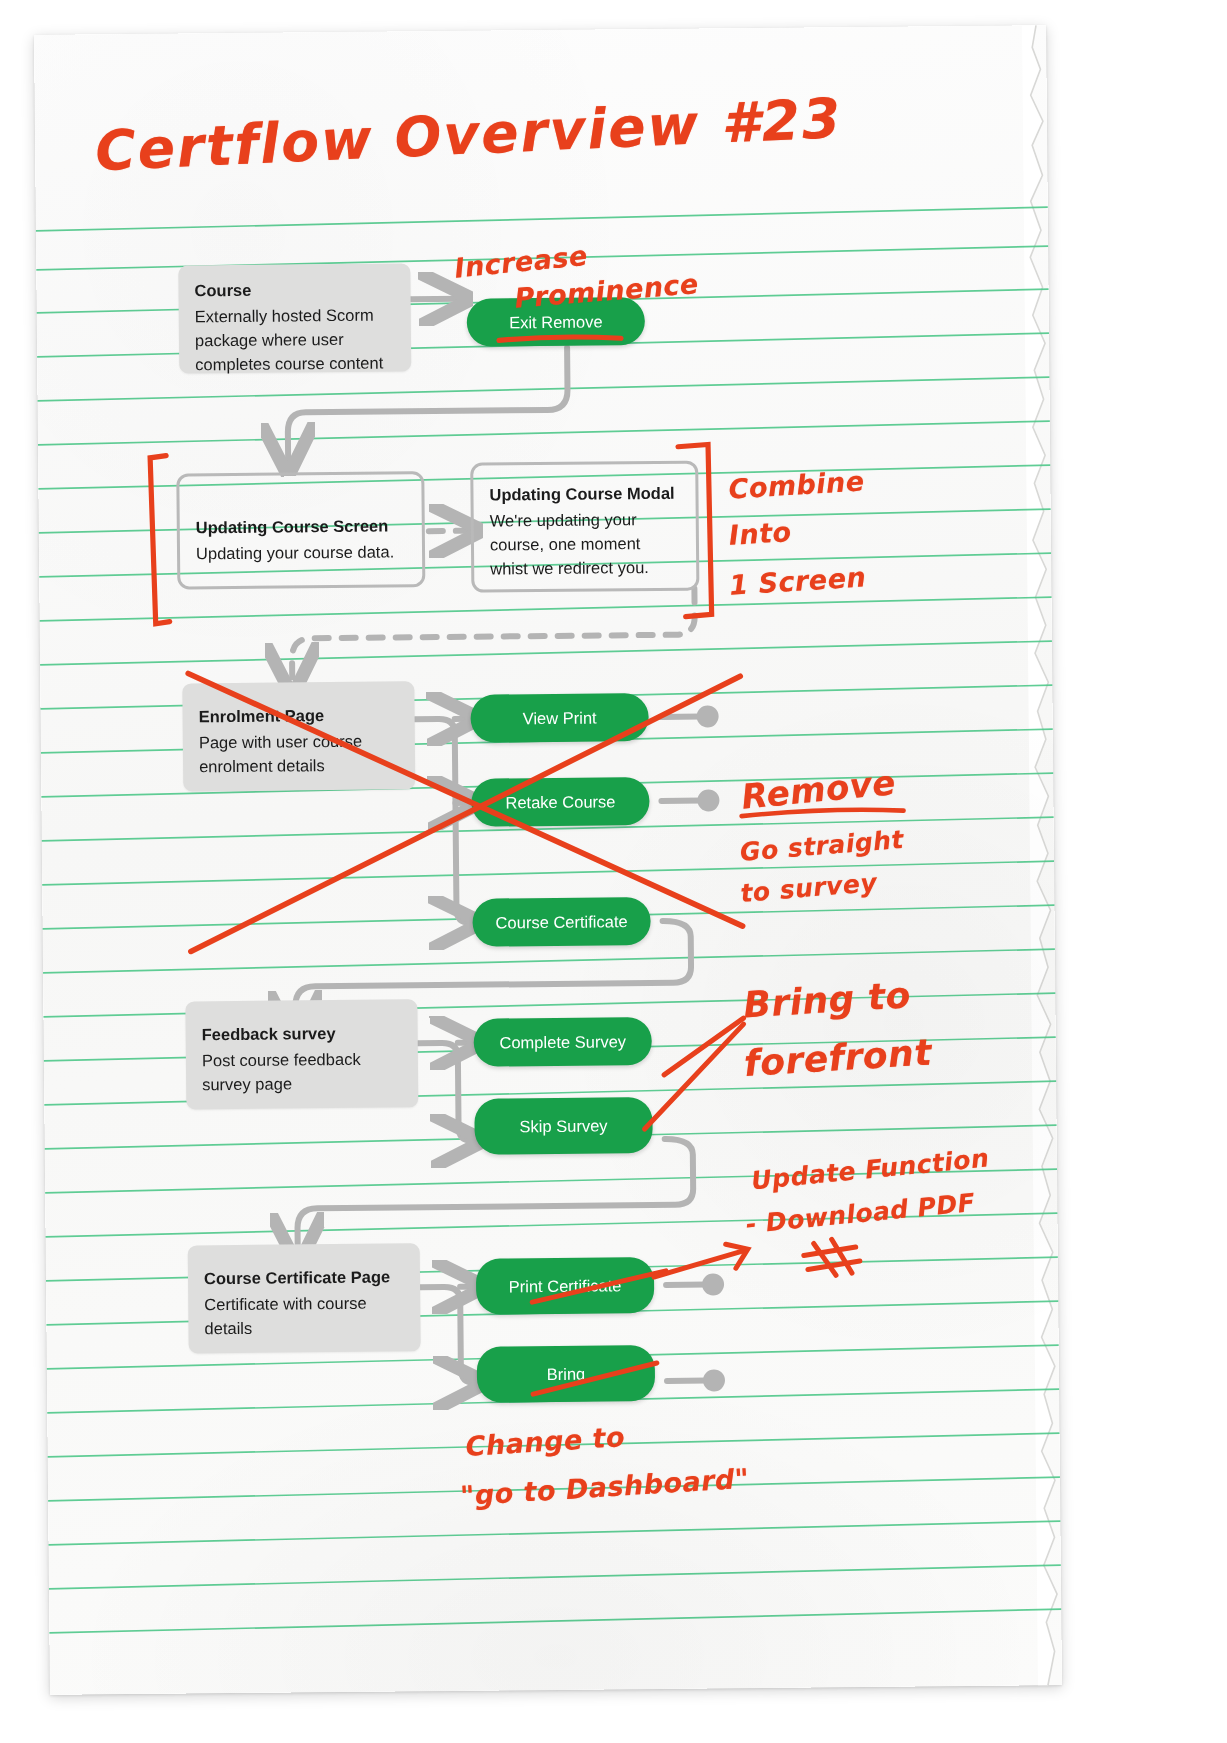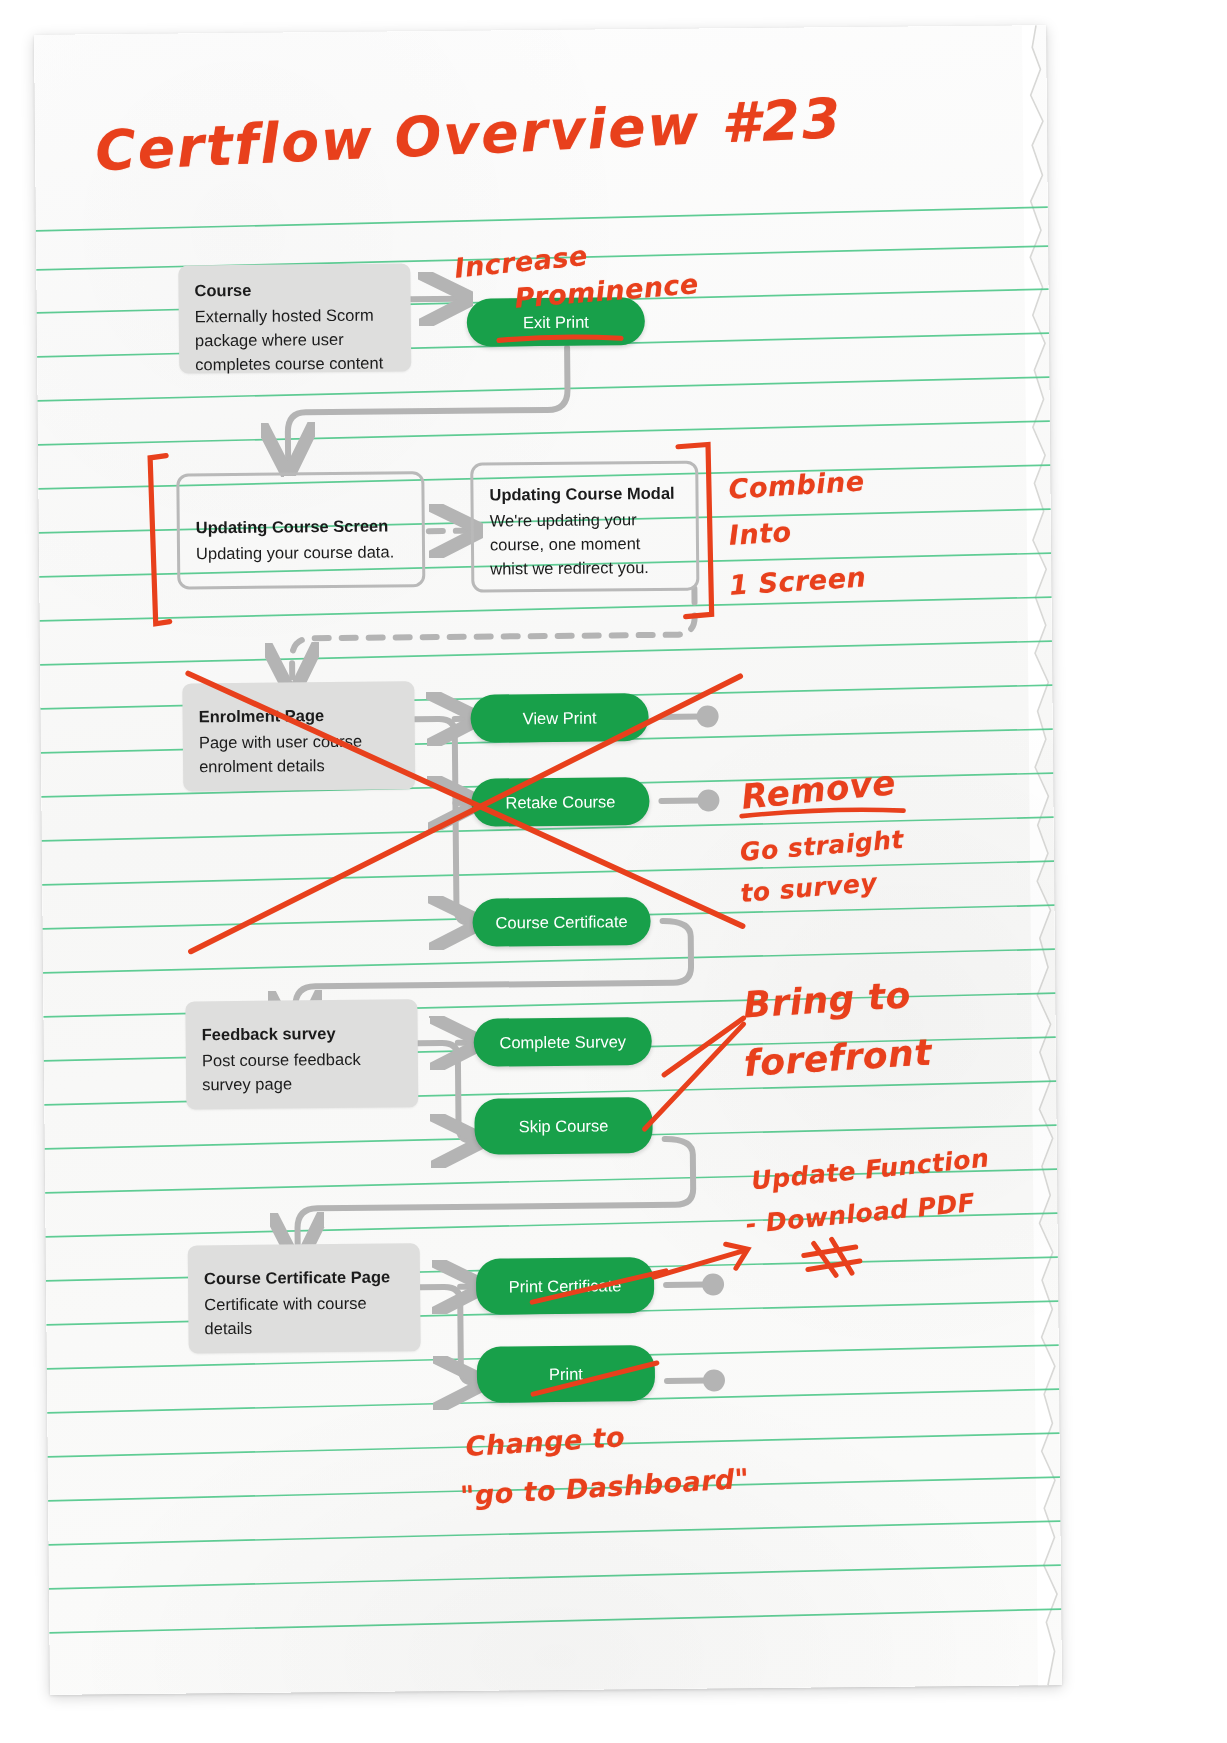--- a/index.html
+++ b/index.html
@@ -207,42 +207,42 @@
         <div class="n-title">Feedback survey</div>
         <div class="n-desc">Post course feedback survey page</div>
       </div>
 
       <div class="node" style="left:142px;top:1212px;width:232px;height:108px;padding-top:22px;">
         <div class="n-title">Course Certificate Page</div>
         <div class="n-desc">Certificate with course details</div>
       </div>
 
       <div class="btn" style="left:430px;top:268px;width:178px;height:48px;">
-        <span>Exit Print</span>
+        <span>Exit Remove</span>
       </div>
       <div class="btn" style="left:430px;top:664px;width:178px;height:48px;">
         <span>View Print</span>
       </div>
       <div class="btn" style="left:430px;top:748px;width:178px;height:48px;">
         <span>Retake Course</span>
       </div>
       <div class="btn" style="left:430px;top:868px;width:178px;height:48px;">
         <span>Course Certificate</span>
       </div>
       <div class="btn" style="left:430px;top:988px;width:178px;height:48px;">
         <span>Complete Survey</span>
       </div>
       <div class="btn" style="left:430px;top:1068px;width:178px;height:56px;">
-        <span>Skip Course</span>
+        <span>Skip Survey</span>
       </div>
       <div class="btn" style="left:430px;top:1228px;width:178px;height:56px;">
         <span>Print Certificate</span>
       </div>
       <div class="btn" style="left:430px;top:1316px;width:178px;height:56px;">
-        <span>Print</span>
+        <span>Bring</span>
       </div>
 
       <div class="dot" style="left:656px;top:677px;"></div>
       <div class="dot" style="left:656px;top:761px;"></div>
       <div class="dot" style="left:656px;top:1245px;"></div>
       <div class="dot" style="left:656px;top:1341px;"></div>
 
       <svg width="1012" height="1660" viewBox="0 0 1012 1660" style="position:absolute;left:0;top:0">
         <g fill="none" stroke="#e8401c" stroke-width="5.2" stroke-linecap="round">
 

